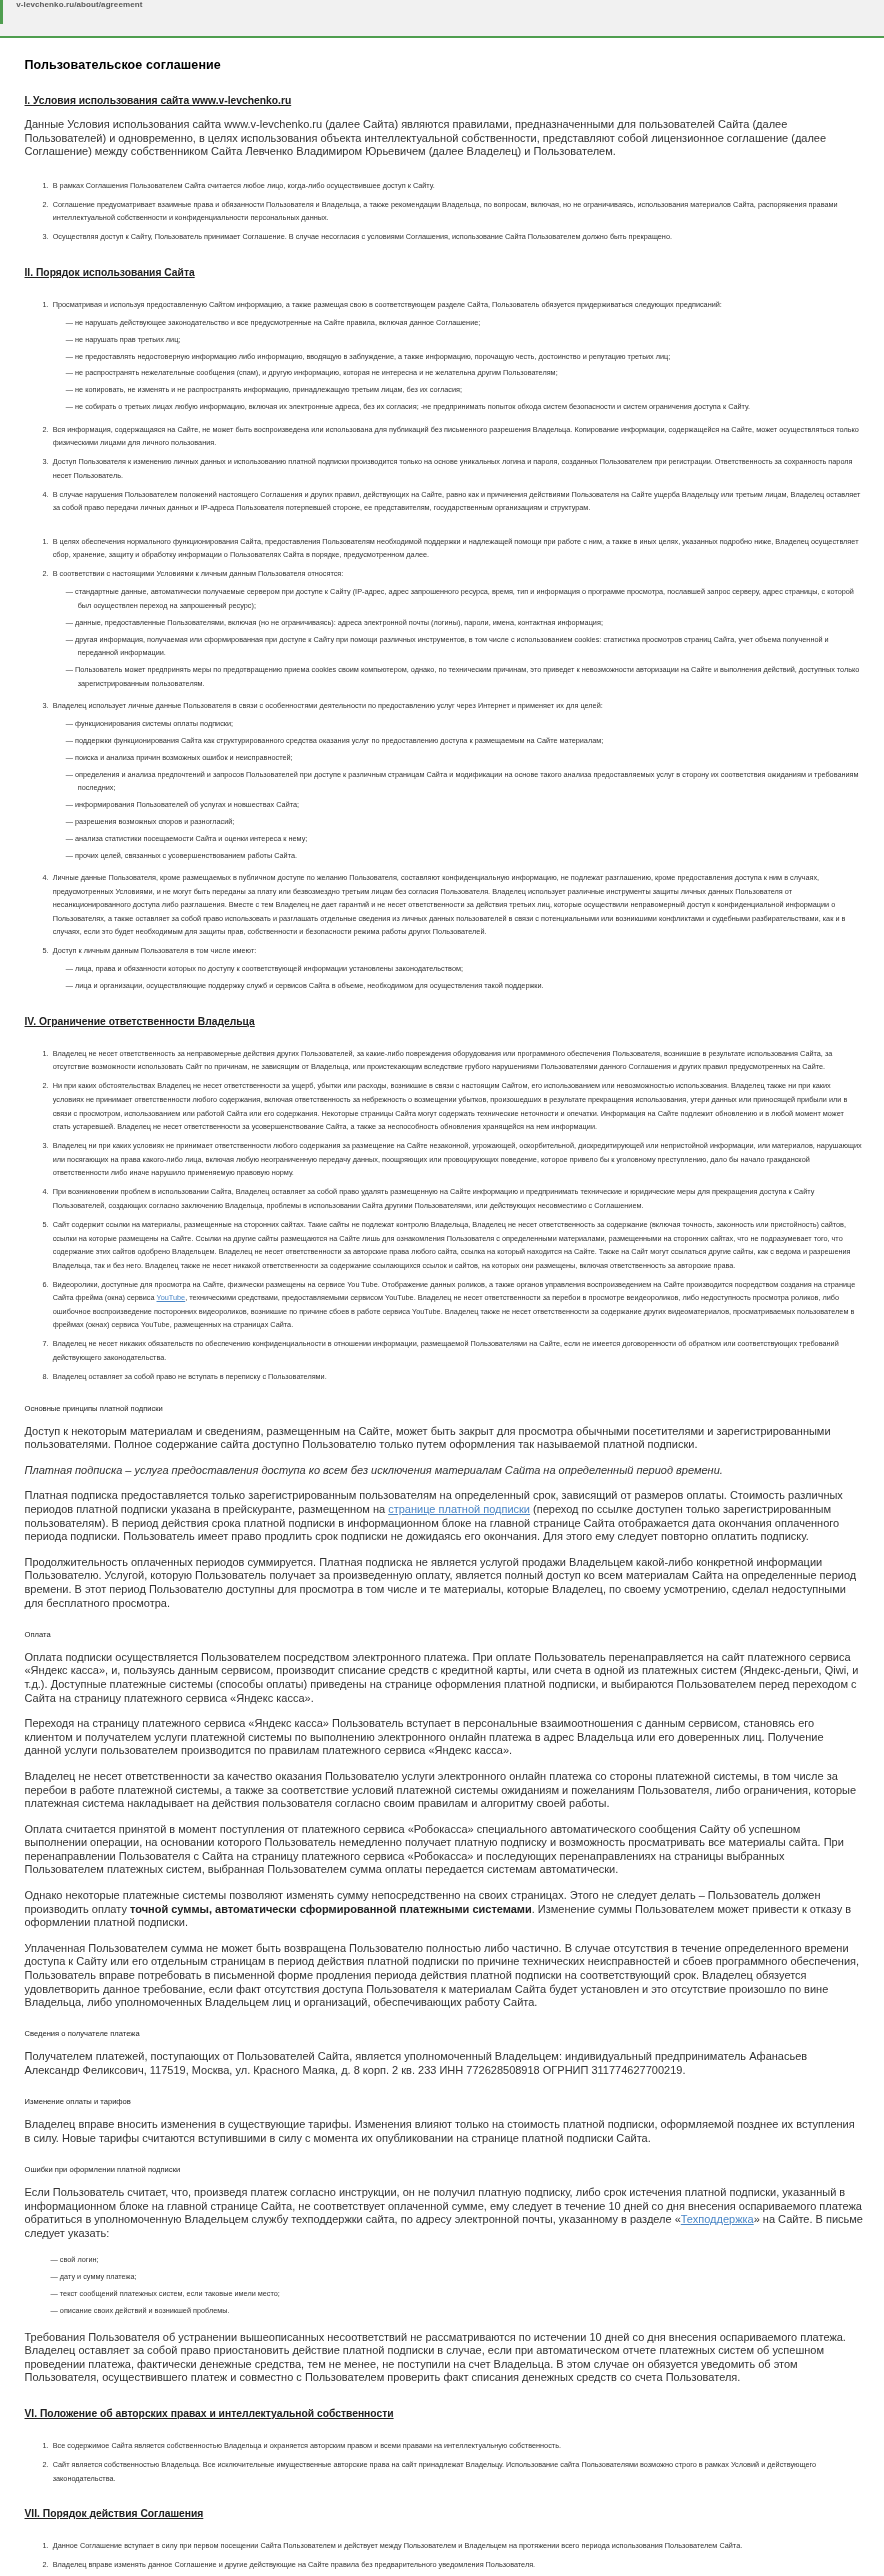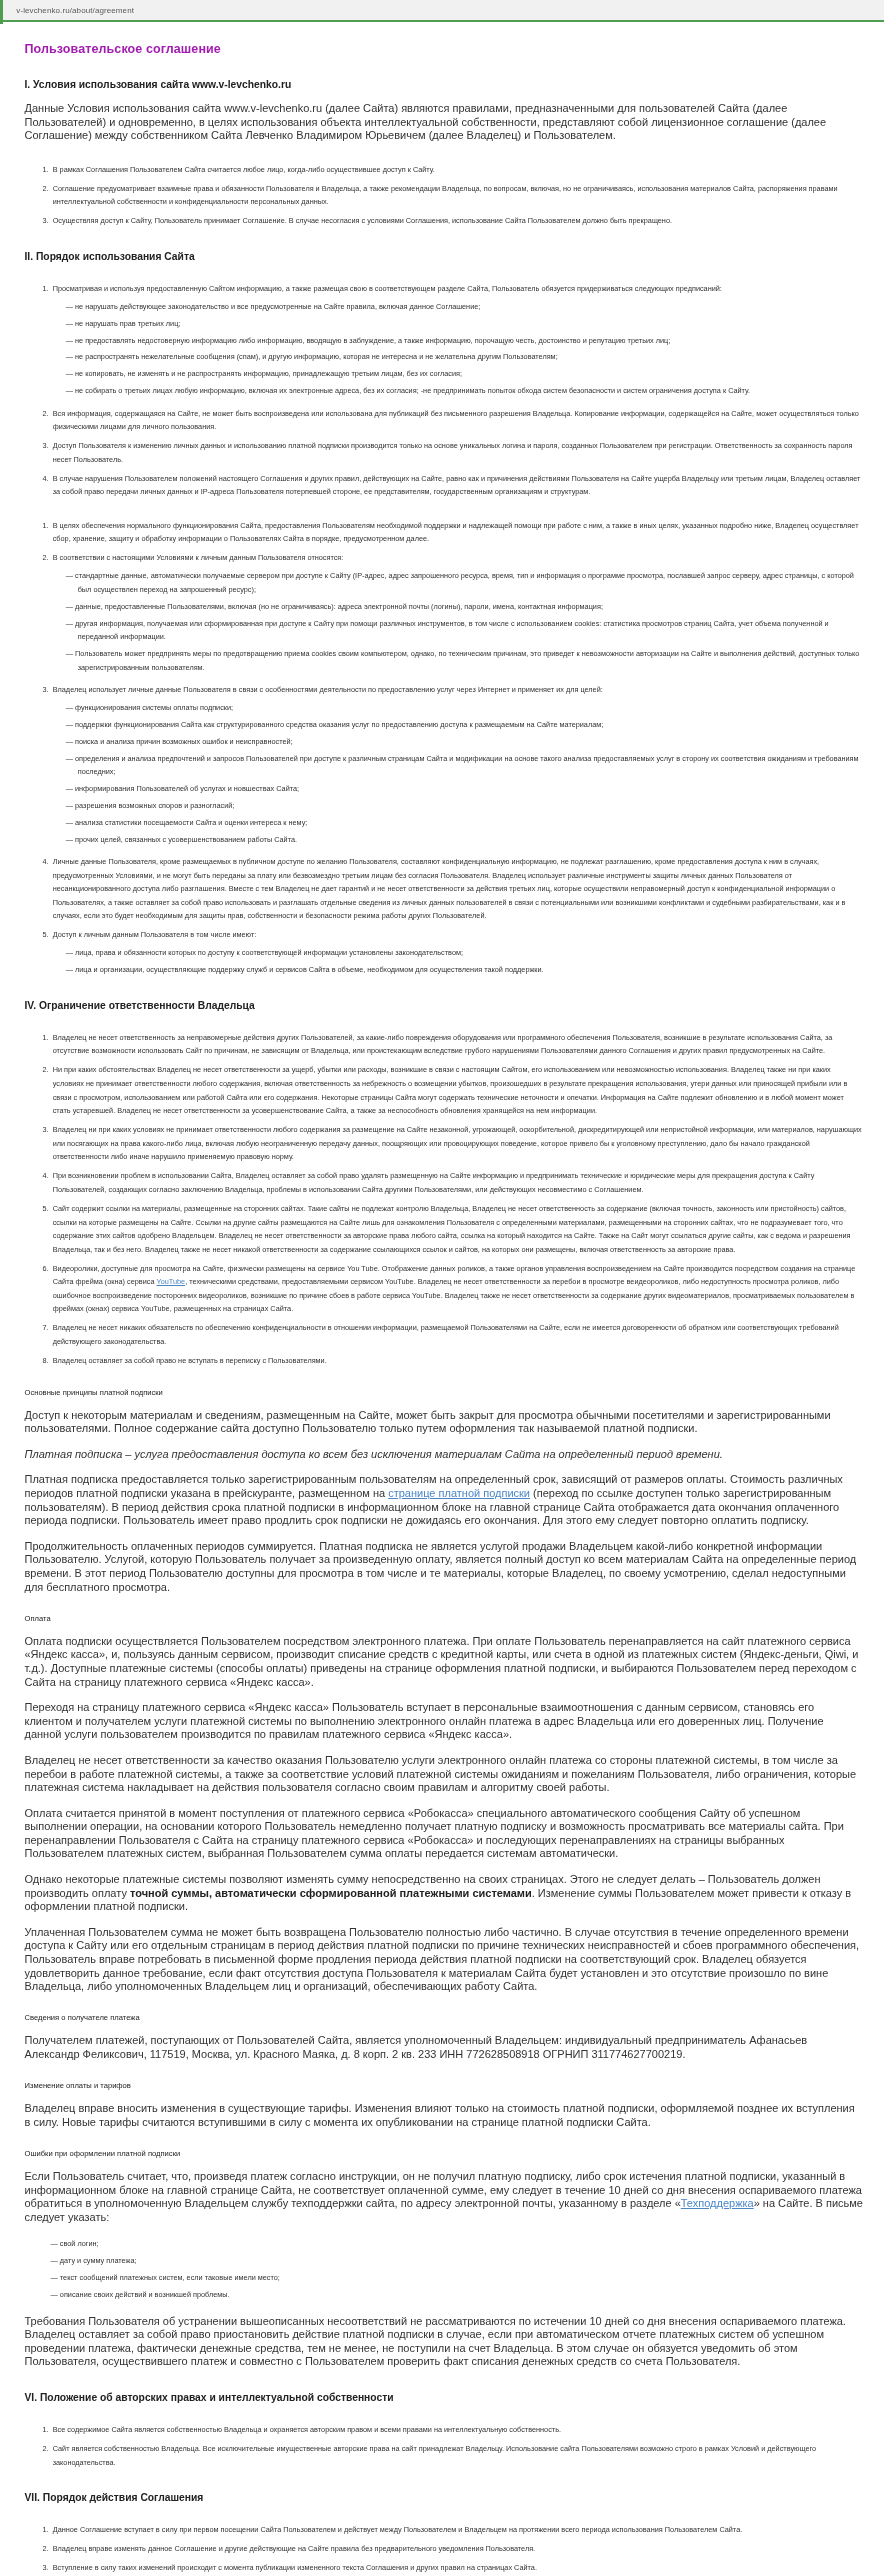--- a/index.html
+++ b/index.html
@@ -7,34 +7,35 @@
     width:885px; min-height:2576px;
     background:#ffffff;
     font-family:"Liberation Sans","DejaVu Sans",sans-serif;
     color:#333333;
     -webkit-font-smoothing:antialiased;
   }
   
   .chrome{position:relative;width:100%;}
   .tab-stripe{position:absolute;left:0;top:0;width:2.7px;height:24px;background:#4f9e4f;}
   .url-bar{
-    height:20px; background:#f1f1f1; display:flex; align-items:center;
+    height:36px; background:#f1f1f1; display:flex; 
     padding-left:16.3px; box-sizing:border-box;
-    font-size:8px; color:#5a5a5a; letter-spacing:0.1px;
+    font-size:8px; color:#5a5a5a; letter-spacing:0.1px;font-weight:bold;
   }
   .accent-line{height:1.6px;width:100%;background:#4f9e4f;}
   
   main{padding:5.4px 22px 33px 24.5px;}
   h1{
-    font-size:12.5px; font-weight:bold; color:#a21caf;
+    font-size:12.5px; font-weight:bold; color:#000000;
     margin:15px 0 7.6px 0; letter-spacing:0.1px;
   }
   h2{
     font-size:10.3px; font-weight:bold; color:#222;
     margin:23px 0 5.4px 0;
+    text-decoration:underline;
   }
   h3{
     font-size:7.6px; font-weight:normal; color:#222;
     margin:19.6px 0 3.3px 0;
   }
   p{
     font-size:11px; line-height:13.6px; margin:12px 0;
   }
   p.italic{font-style:italic;}
   a{color:#4a86c6; text-decoration:underline; cursor:pointer;}

